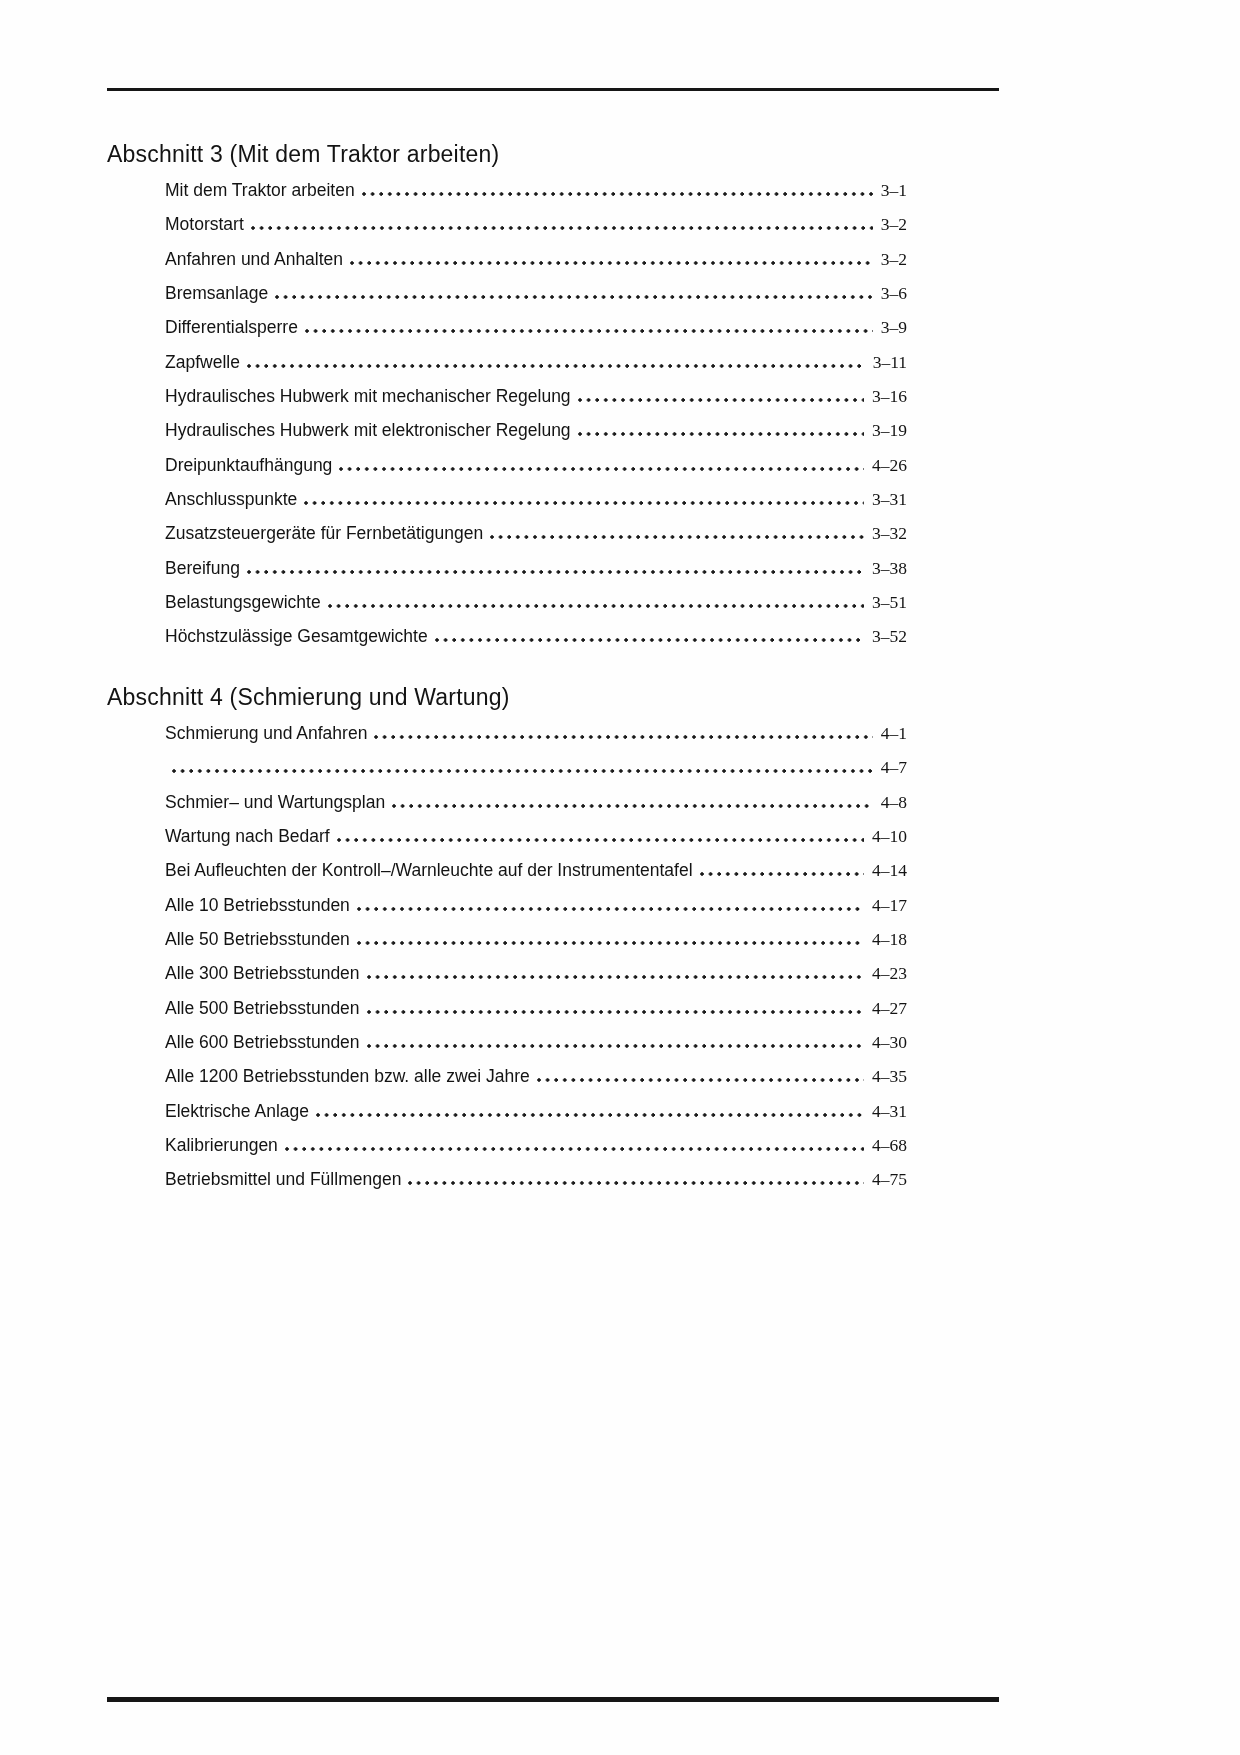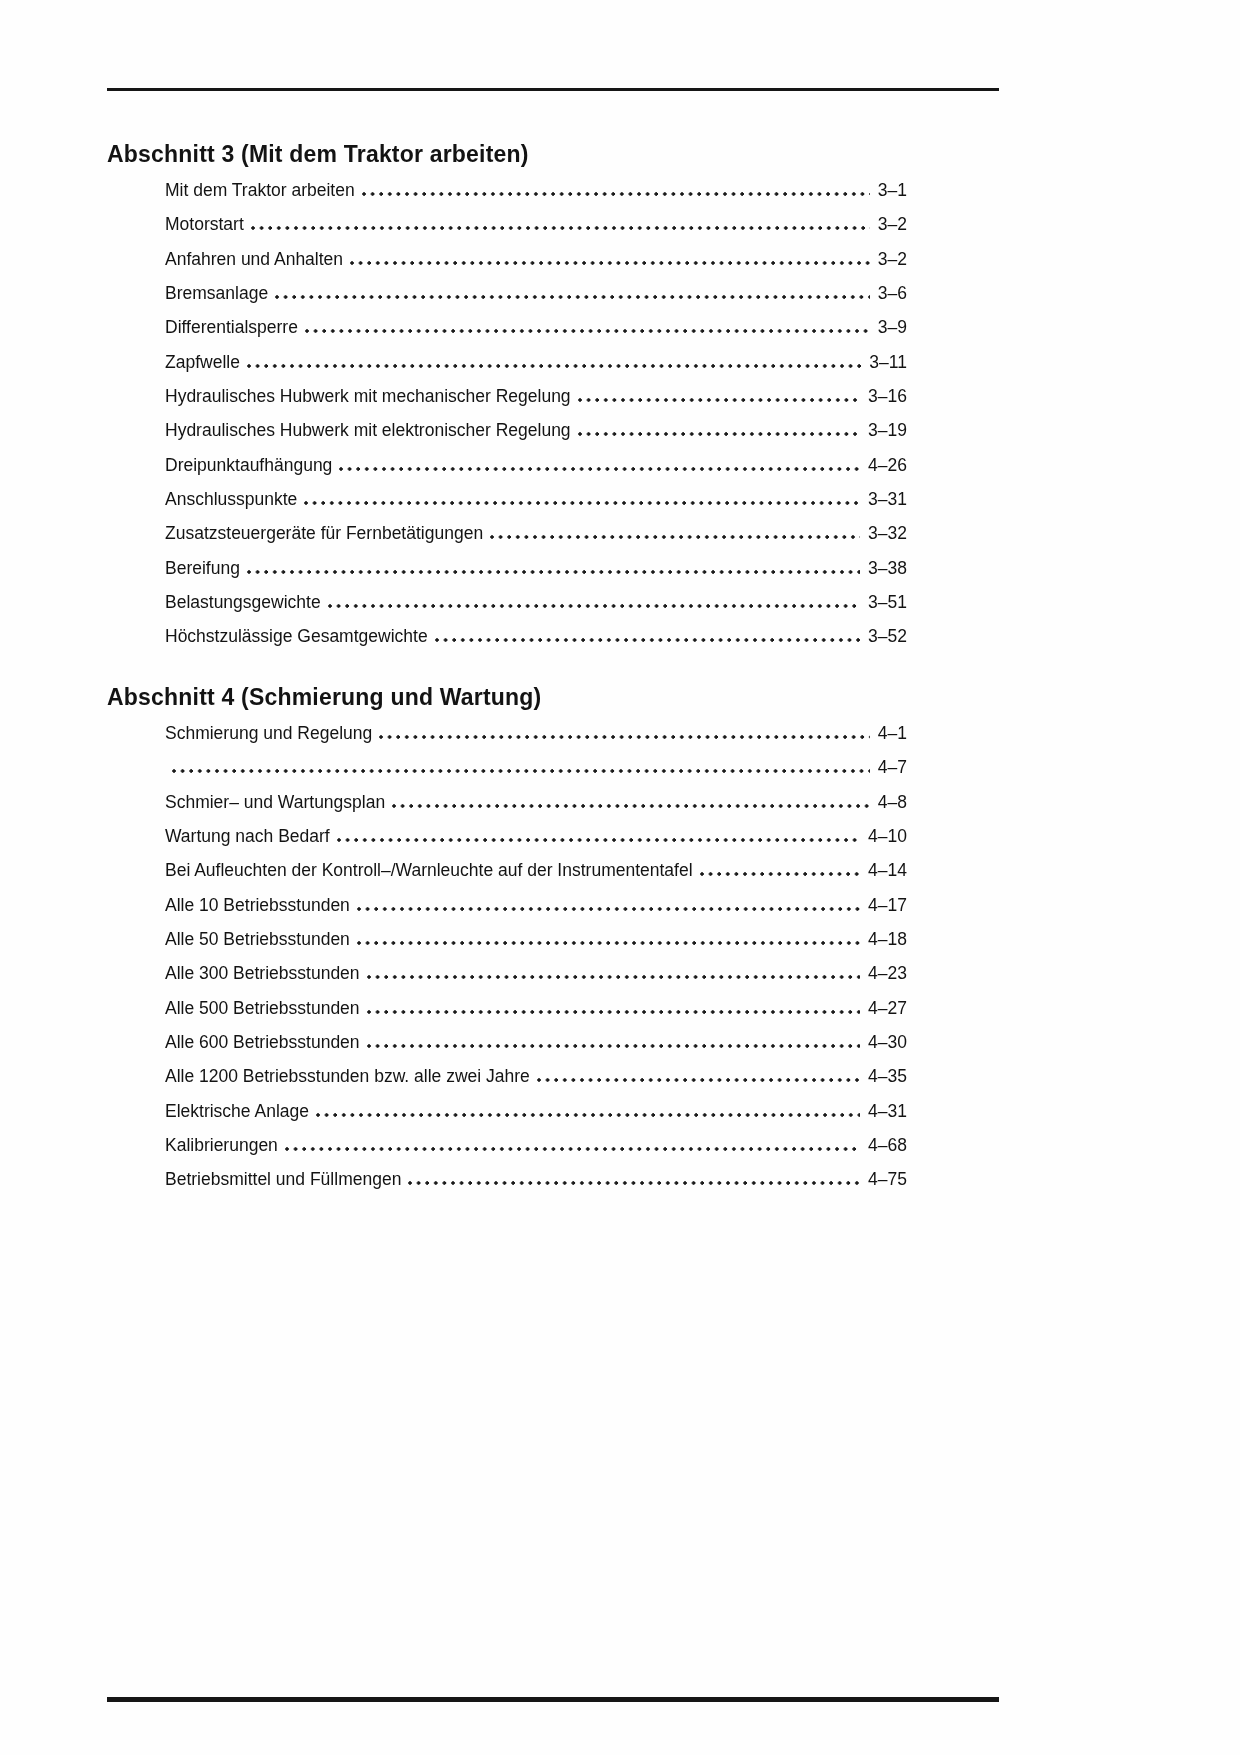--- a/index.html
+++ b/index.html
@@ -25,21 +25,21 @@
   .rule-top { top: 88px; height: 3px; }
   .rule-bottom { top: 1697px; height: 5px; }
   .content {
     position: absolute;
     left: 107px;
     top: 140px;
     width: 905px;
   }
   .section-title {
     font-size: 23px;
-    font-weight: bold;
+    font-weight: normal;
     line-height: 28px;
     margin: 0 0 12px 0;
     letter-spacing: 0.2px;
   }
   .toc {
     margin: 0 0 22px 0;
   }
   .toc-row {
     display: flex;
     align-items: baseline;
@@ -59,20 +59,21 @@
     height: 4px;
     margin: 0 8px 0 7px;
     background-image: radial-gradient(circle at 2px 2px, #1a1a1a 1.5px, transparent 1.9px);
     background-size: 8.6px 4px;
     background-repeat: repeat-x;
     background-position: left bottom;
   }
   .toc-page {
     white-space: nowrap;
     flex: 0 0 auto;
+    font-family: Liberation Serif, serif;
   }
 </style>
 </head>
 <body>
 
 <div class="page">
   <div class="rule rule-top"></div>
 
   <div class="content">
 
@@ -146,21 +147,21 @@
       <div class="toc-row">
         <span class="toc-label">Höchstzulässige Gesamtgewichte</span>
         <span class="toc-dots"></span>
         <span class="toc-page">3–52</span>
       </div>
     </div>
 
     <h2 class="section-title">Abschnitt 4 (Schmierung und Wartung)</h2>
     <div class="toc">
       <div class="toc-row">
-        <span class="toc-label">Schmierung und Regelung</span>
+        <span class="toc-label">Schmierung und Anfahren</span>
         <span class="toc-dots"></span>
         <span class="toc-page">4–1</span>
       </div>
       <div class="toc-row">
         <span class="toc-dots"></span>
         <span class="toc-page">4–7</span>
       </div>
       <div class="toc-row">
         <span class="toc-label">Schmier– und Wartungsplan</span>
         <span class="toc-dots"></span>

